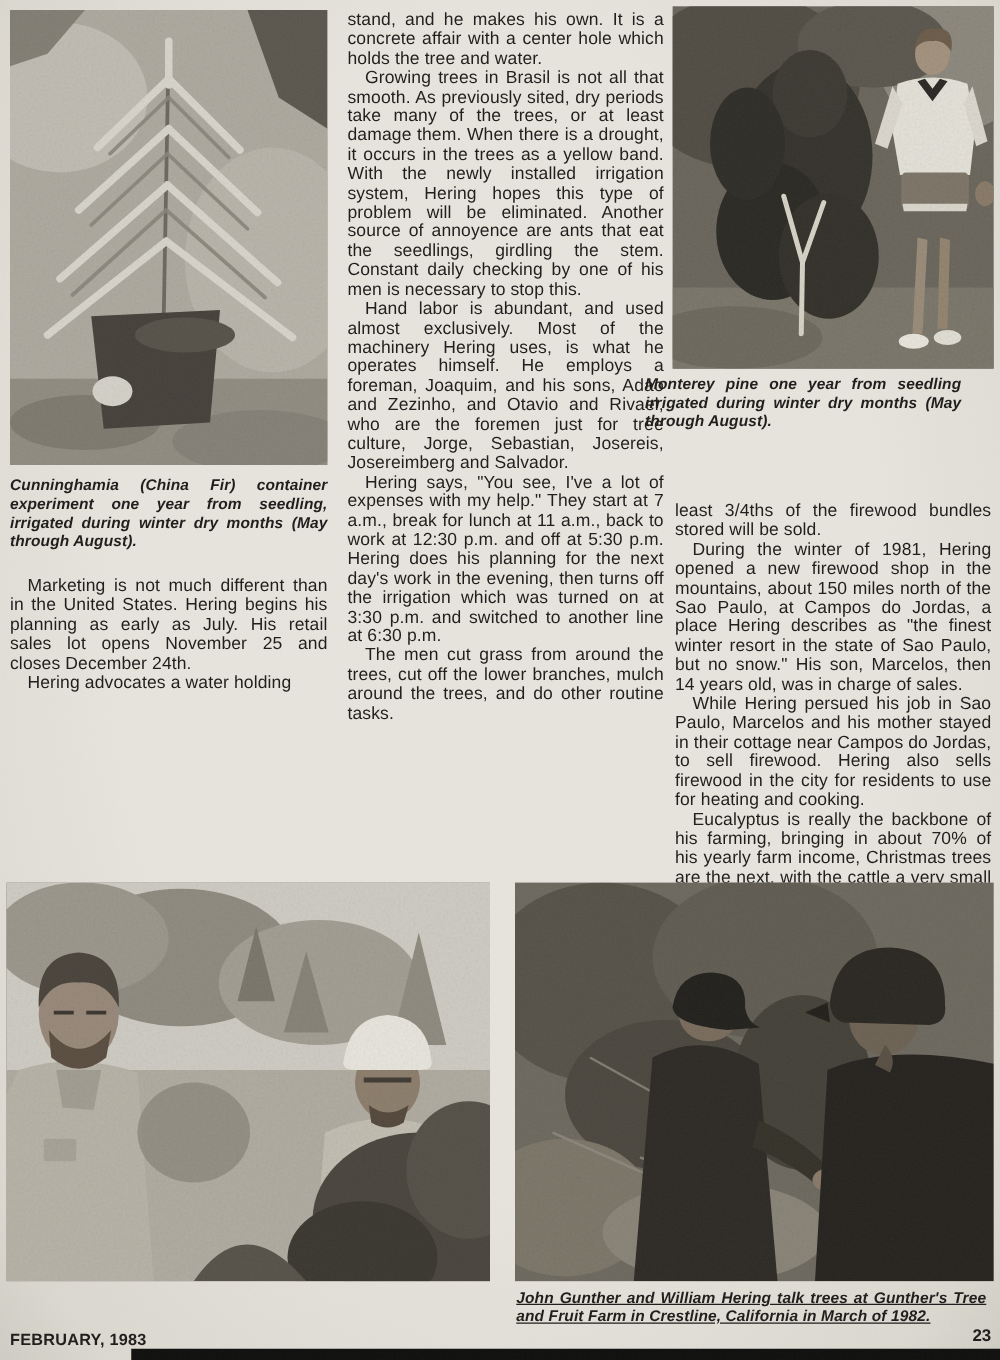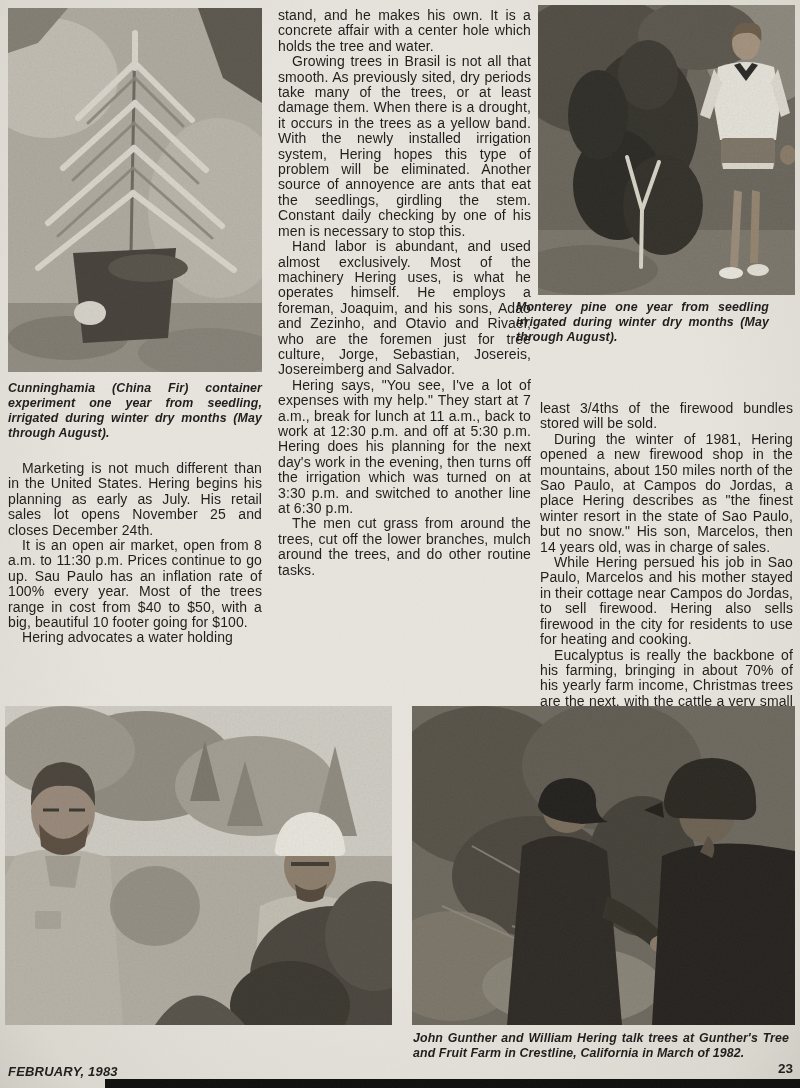--- a/index.html
+++ b/index.html
@@ -8,21 +8,21 @@
     position:relative;width:800px;height:1088px;margin:0 auto;
     background:radial-gradient(ellipse at 50% 45%, #e7e4dd 55%, #dbd8d0 90%, #cfccc4 100%);
     font-family:"Liberation Sans", sans-serif;color:#1c1b19;overflow:hidden;
   }
   .col{position:absolute;text-align:justify;font-size:14px;line-height:15.4px;letter-spacing:.1px;}
   .col p{margin:0;}
   .col p.indent{text-indent:14px;}
   .caption{position:absolute;font-style:italic;font-weight:700;font-size:12.4px;line-height:15px;text-align:justify;letter-spacing:.1px;}
   .photo{position:absolute;overflow:hidden;background:#9b978d;}
   .photo svg{display:block;width:100%;height:100%;}
-  .footer-date{position:absolute;left:8px;top:1064px;font-weight:700;font-size:13px;letter-spacing:.2px;font-style:italic;}
+  .footer-date{position:absolute;left:8px;top:1064px;font-weight:700;font-size:13px;letter-spacing:.2px;}
   .page-number{position:absolute;right:7px;top:1061px;font-weight:700;font-size:13.5px;}
   .bottom-bar{position:absolute;left:105px;top:1079px;width:695px;height:9px;background:#0e0e0c;}
   .grain-overlay{position:absolute;left:0;top:0;width:800px;height:1088px;pointer-events:none;opacity:.05;}
 </style>
 </head>
 <body>
 
 <div id="page">
 
   <div class="photo" style="left:8px;top:8px;width:254px;height:364px;">
@@ -112,21 +112,20 @@
       <rect width="257" height="290" filter="url(#g2)" opacity=".18" style="mix-blend-mode:multiply"></rect>
     </svg>
   </div>
 
   <div class="caption" style="left:8px;top:381px;width:254px;">Cunninghamia (China Fir) container experiment one year from seedling, irrigated during winter dry months (May through August).</div>
 
   <div class="caption" style="left:516px;top:300px;width:253px;">Monterey pine one year from seedling irrigated during winter dry months (May through August).</div>
 
   <div class="col" style="left:8px;top:461px;width:254px;">
     <p class="indent">Marketing is not much different than in the United States. Hering begins his planning as early as July. His retail sales lot opens November 25 and closes December 24th.</p>
-    <p class="indent">It is an open air market, open from 8 a.m. to 11:30 p.m. Prices continue to go up. Sau Paulo has an inflation rate of 100% every year. Most of the trees range in cost from $40 to $50, with a big, beautiful 10 footer going for $100.</p>
     <p class="indent">Hering advocates a water holding</p>
   </div>
 
   <div class="col" style="left:278px;top:8px;width:253px;">
     <p>stand, and he makes his own. It is a concrete affair with a center hole which holds the tree and water.</p>
     <p class="indent">Growing trees in Brasil is not all that smooth. As previously sited, dry periods take many of the trees, or at least damage them. When there is a drought, it occurs in the trees as a yellow band. With the newly installed irrigation system, Hering hopes this type of problem will be eliminated. Another source of annoyence are ants that eat the seedlings, girdling the stem. Constant daily checking by one of his men is necessary to stop this.</p>
     <p class="indent">Hand labor is abundant, and used almost exclusively. Most of the machinery Hering uses, is what he operates himself. He employs a foreman, Joaquim, and his sons, Adao and Zezinho, and Otavio and Rivael, who are the foremen just for tree culture, Jorge, Sebastian, Josereis, Josereimberg and Salvador.</p>
     <p class="indent">Hering says, "You see, I've a lot of expenses with my help." They start at 7 a.m., break for lunch at 11 a.m., back to work at 12:30 p.m. and off at 5:30 p.m. Hering does his planning for the next day's work in the evening, then turns off the irrigation which was turned on at 3:30 p.m. and switched to another line at 6:30 p.m.</p>
     <p class="indent">The men cut grass from around the trees, cut off the lower branches, mulch around the trees, and do other routine tasks.</p>
   </div>
@@ -213,21 +212,21 @@
         <path d="M250,150 Q300,128 383,145 L383,319 L240,319 Z" fill="#26231f"></path>
         <ellipse cx="295" cy="108" rx="28" ry="30" fill="#6e6354"></ellipse>
         <path d="M252,95 Q258,52 300,52 Q345,54 344,98 Q346,112 332,114 L264,112 Q252,110 252,95 Z" fill="#2b2822"></path>
         <path d="M250,96 L232,104 L252,112 Z" fill="#23201b"></path>
         <path d="M296,130 Q306,140 300,152 L288,146 Z" fill="#5a5044"></path>
       </g>
       <rect width="383" height="319" filter="url(#g4)" opacity=".17" style="mix-blend-mode:multiply"></rect>
     </svg>
   </div>
 
-  <div class="caption" style="left:413px;top:1031px;width:376px;">John Gunther and William Hering talk trees at Gunther's Tree and Fruit Farm in Crestline, California in March of 1982.</div>
+  <div class="caption" style="left:413px;top:1031px;width:376px;text-decoration:underline;">John Gunther and William Hering talk trees at Gunther's Tree and Fruit Farm in Crestline, California in March of 1982.</div>
 
   <div class="footer-date">FEBRUARY, 1983</div>
   <div class="page-number">23</div>
   <div class="bottom-bar"></div>
 
   <svg class="grain-overlay">
     <defs>
       <filter id="paperg">
           <feTurbulence type="fractalNoise" baseFrequency="0.8" numOctaves="2" seed="2" stitchTiles="stitch"></feTurbulence>
           <feColorMatrix type="saturate" values="0"></feColorMatrix>

